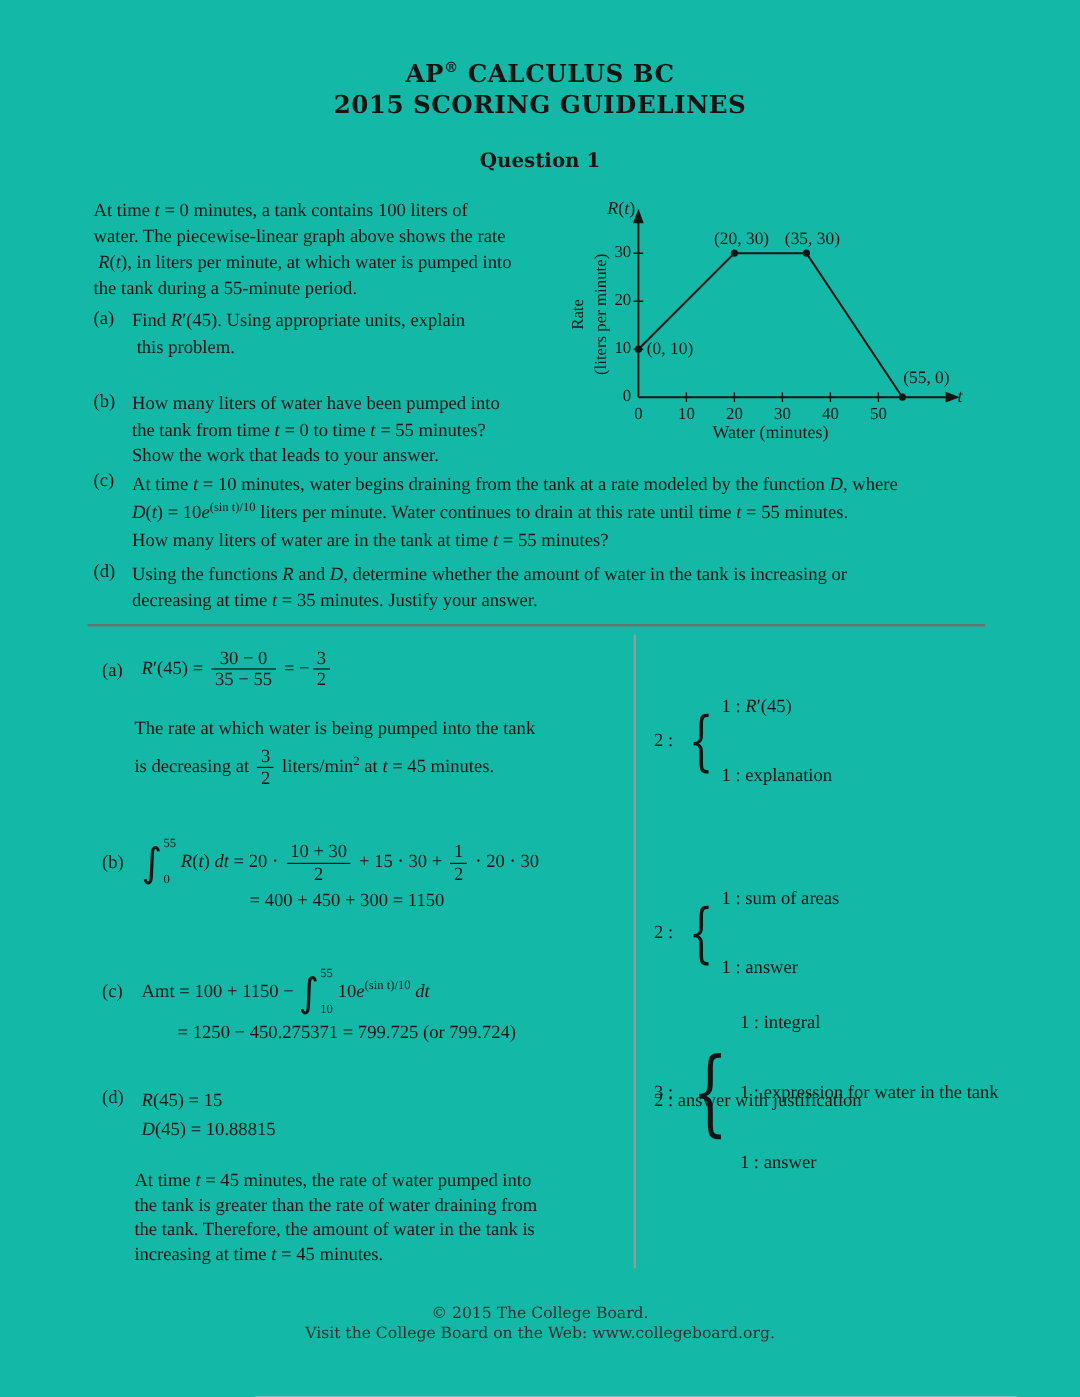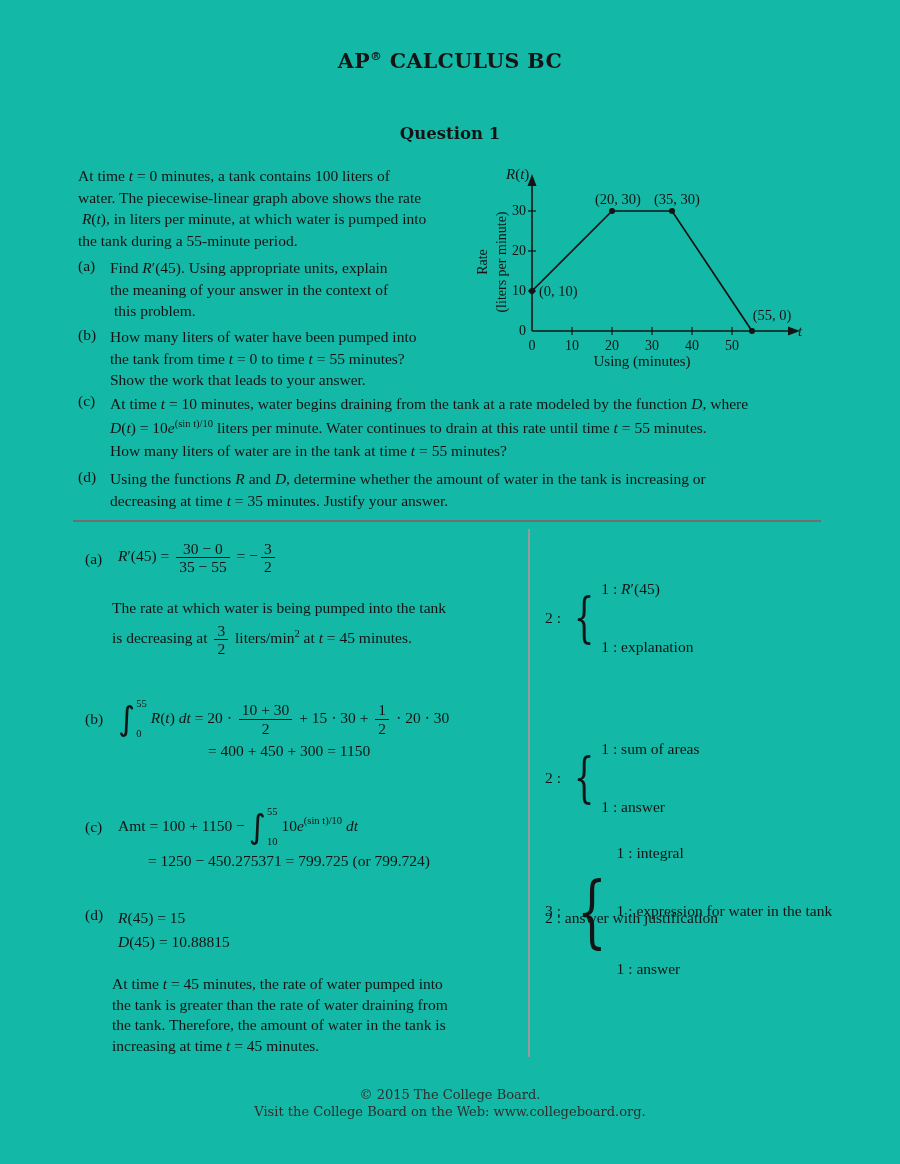--- a/index.html
+++ b/index.html
@@ -81,36 +81,36 @@
   #footer{left:0;top:1087px;width:100%;text-align:center;
           font-family:"DejaVu Serif","Liberation Serif",serif;font-size:13px;line-height:16.5px;color:#2e2e2e;}
 </style>
 </head>
 <body>
 
 <div class="page">
 
   <div class="abs" id="doc-title">
     <div class="rich"><span>AP</span><span class="tsup">®</span><span> CALCULUS BC</span></div>
+    <div>2015 SCORING GUIDELINES</div>
   </div>
 
   <div class="abs" id="question-title">Question 1</div>
 
   <div class="abs rich" id="intro">
     <div class="tline"><span>At time </span><span class="i">t</span><span> = 0 minutes, a tank contains 100 liters of</span></div>
     <div class="tline"><span>water. The piecewise-linear graph above shows the rate</span></div>
     <div class="tline"><span> </span><span class="i">R</span><span>(</span><span class="i">t</span><span>), in liters per minute, at which water is pumped into</span></div>
     <div class="tline"><span>the tank during a 55-minute period.</span></div>
   </div>
 
   <div class="abs rich qrow" id="qa">
     <div class="qlabel">(a)</div>
     <div>
       <div class="tline"><span>Find </span><span class="i">R</span><span>′(45). Using appropriate units, explain</span></div>
-      <div class="tline"><span>the meaning of your answer in the context of</span></div>
       <div class="tline"><span> this problem.</span></div>
     </div>
   </div>
 
   <div class="abs rich qrow" id="qb">
     <div class="qlabel">(b)</div>
     <div>
       <div class="tline"><span>How many liters of water have been pumped into</span></div>
       <div class="tline"><span>the tank from time </span><span class="i">t</span><span> = 0 to time </span><span class="i">t</span><span> = 55 minutes?</span></div>
       <div class="tline"><span>Show the work that leads to your answer.</span></div>
@@ -151,21 +151,21 @@
         <polyline points="82,129 162,49 222,49 302,169" fill="none" stroke="#141414" stroke-width="1.7"></polyline>
         <circle cx="82" cy="129" r="3" fill="#141414"></circle>
         <circle cx="162" cy="49" r="3" fill="#141414"></circle>
         <circle cx="222" cy="49" r="3" fill="#141414"></circle>
         <circle cx="302" cy="169" r="3" fill="#141414"></circle>
       </svg>
     <div id="graph-labels">
       <div class="gplabel rich i" id="g-yvar" style="font-style:normal;"><span class="i">R</span><span>(</span><span class="i">t</span><span>)</span></div>
       <div class="grot" id="g-rot1">Rate</div>
       <div class="grot" id="g-rot2">(liters per minute)</div>
-      <div id="g-xlabel">Using (minutes)</div>
+      <div id="g-xlabel">Water (minutes)</div>
       <div class="rich" id="g-tvar"><span class="i">t</span></div>
     <div class="gxtick" style="left: 82px;">0</div>
         <div class="gxtick" style="left: 122px;">10</div>
         <div class="gxtick" style="left: 162px;">20</div>
         <div class="gxtick" style="left: 202px;">30</div>
         <div class="gxtick" style="left: 242px;">40</div>
         <div class="gxtick" style="left: 282px;">50</div>
         <div class="gytick" style="top: 169px;">0</div>
         <div class="gytick" style="top: 129px;">10</div>
         <div class="gytick" style="top: 89px;">20</div>

